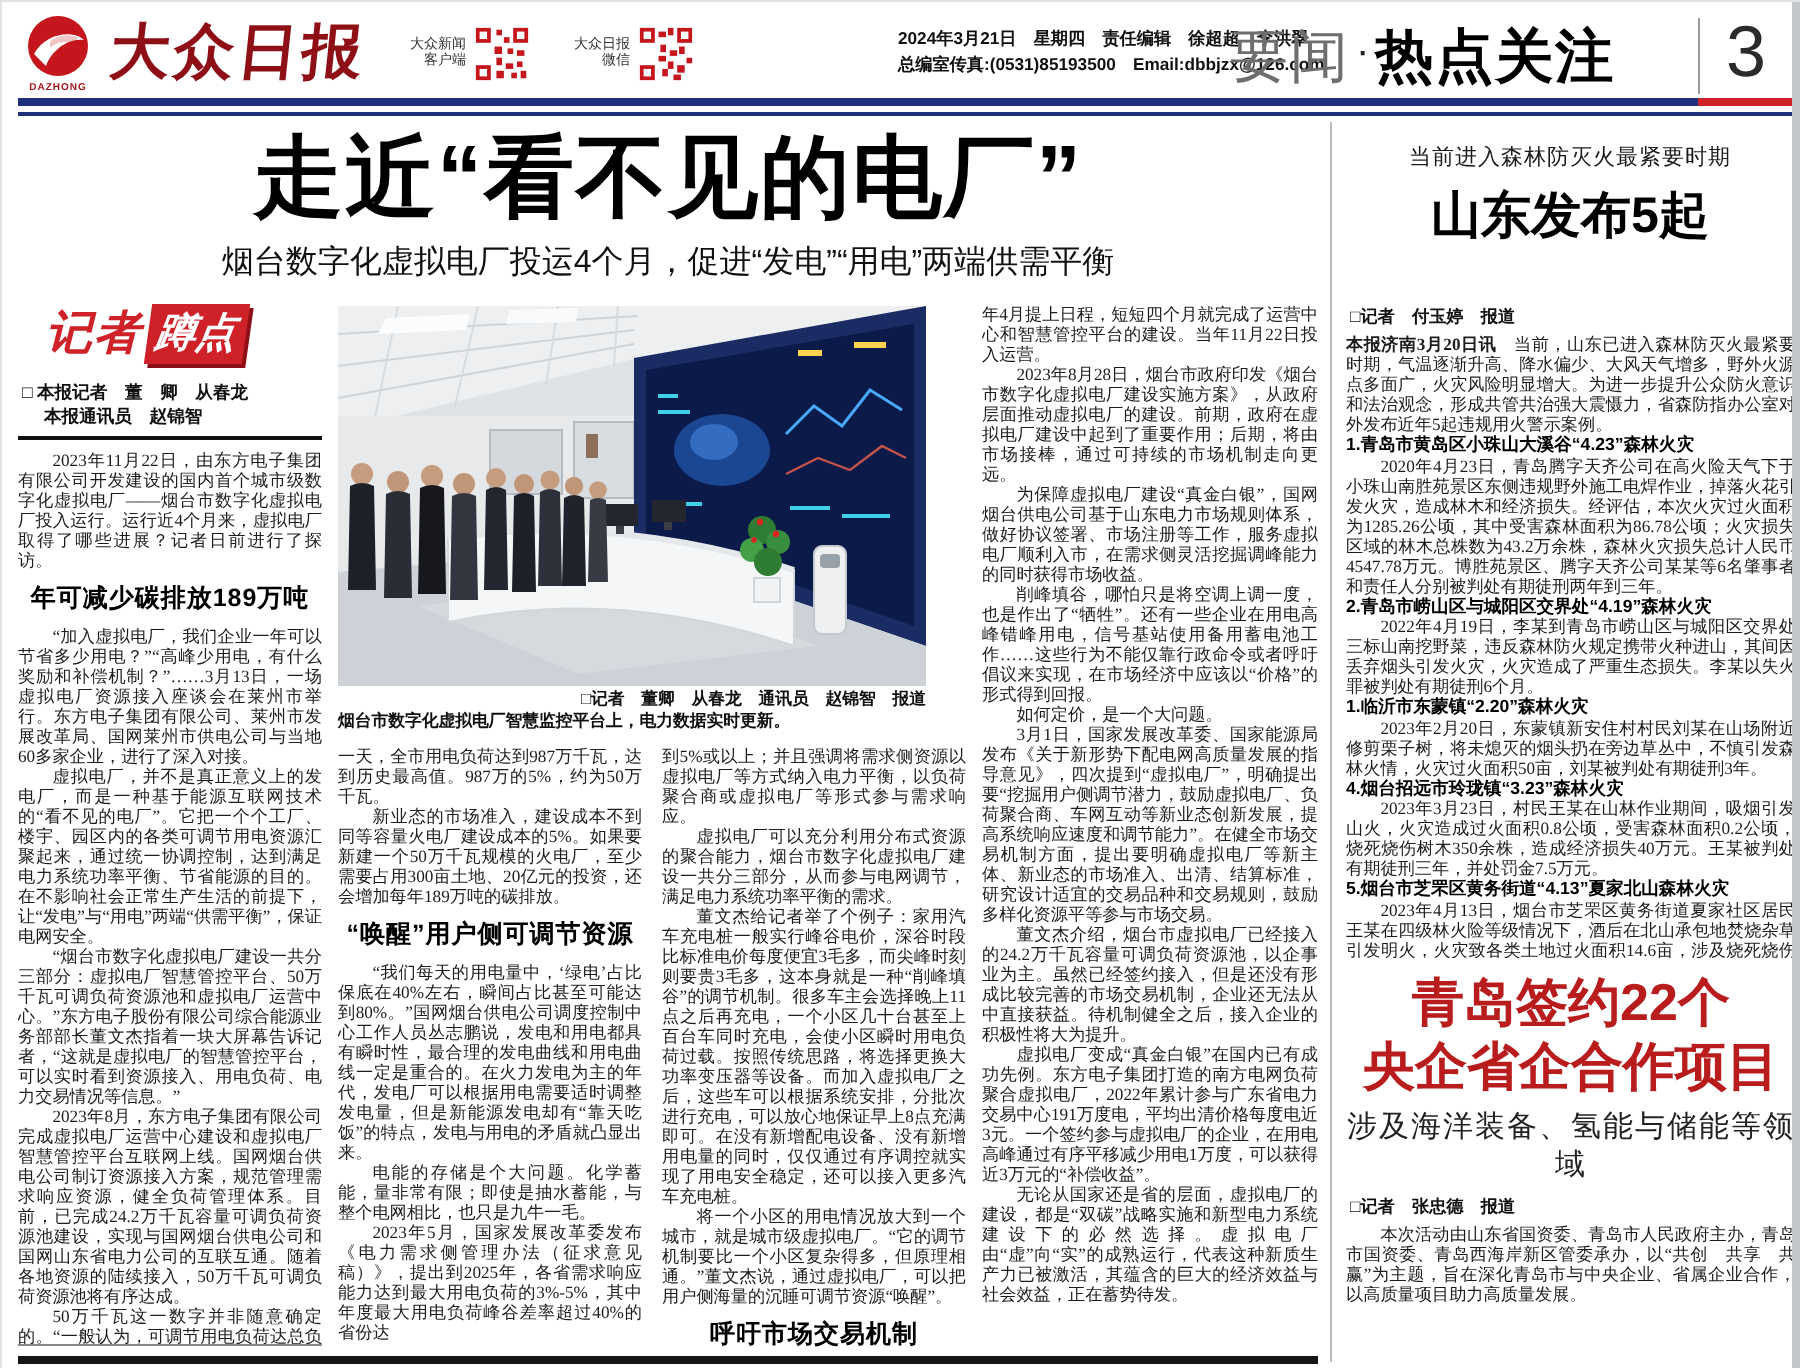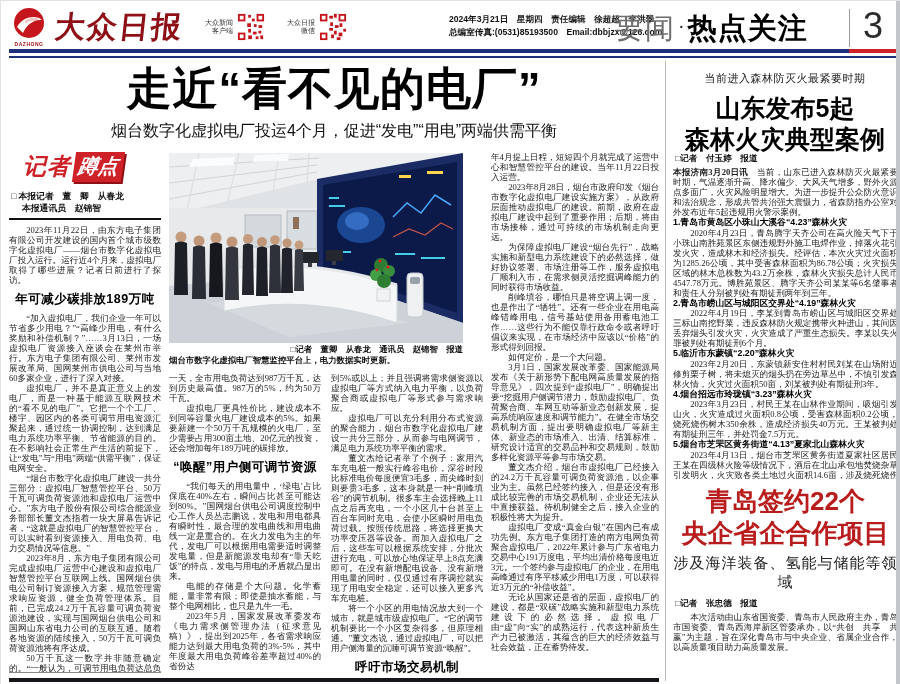--- a/index.html
+++ b/index.html
@@ -255,64 +255,63 @@
       </g>
     </svg>
   </div>
   <div class="caption">
     <div class="cap-credit">□记者　董卿　从春龙　通讯员　赵锦智　报道</div>
     <div>烟台市数字化虚拟电厂智慧监控平台上，电力数据实时更新。</div>
   </div>
 
   <div class="col" id="col2">
     <p class="bt noind">一天，全市用电负荷达到987万千瓦，达到历史最高值。987万的5%，约为50万千瓦。</p>
-    <p class="bt">虚拟电厂更具性价比，建设成本不到同等容量火电厂建设成本的5%。如果要新建一个50万千瓦规模的火电厂，至少需要占用300亩土地、20亿元的投资，还会增加每年189万吨的碳排放。</p>
+    <p class="bt">新业态的市场准入，建设成本不到同等容量火电厂建设成本的5%。如果要新建一个50万千瓦规模的火电厂，至少需要占用300亩土地、20亿元的投资，还会增加每年189万吨的碳排放。</p>
     <h3 class="subhead">“唤醒”用户侧可调节资源</h3>
     <p class="bt">“我们每天的用电量中，‘绿电’占比保底在40%左右，瞬间占比甚至可能达到80%。”国网烟台供电公司调度控制中心工作人员丛志鹏说，发电和用电都具有瞬时性，最合理的发电曲线和用电曲线一定是重合的。在火力发电为主的年代，发电厂可以根据用电需要适时调整发电量，但是新能源发电却有“靠天吃饭”的特点，发电与用电的矛盾就凸显出来。</p>
     <p class="bt">电能的存储是个大问题。化学蓄能，量非常有限；即使是抽水蓄能，与整个电网相比，也只是九牛一毛。</p>
     <p class="bt">2023年5月，国家发展改革委发布《电力需求侧管理办法（征求意见稿）》，提出到2025年，各省需求响应能力达到最大用电负荷的3%-5%，其中年度最大用电负荷峰谷差率超过40%的省份达</p>
   </div>
 
   <div class="col" id="col3">
     <p class="bt noind">到5%或以上；并且强调将需求侧资源以虚拟电厂等方式纳入电力平衡，以负荷聚合商或虚拟电厂等形式参与需求响应。</p>
     <p class="bt">虚拟电厂可以充分利用分布式资源的聚合能力，烟台市数字化虚拟电厂建设一共分三部分，从而参与电网调节，满足电力系统功率平衡的需求。</p>
     <p class="bt">董文杰给记者举了个例子：家用汽车充电桩一般实行峰谷电价，深谷时段比标准电价每度便宜3毛多，而尖峰时刻则要贵3毛多，这本身就是一种“削峰填谷”的调节机制。很多车主会选择晚上11点之后再充电，一个小区几十台甚至上百台车同时充电，会使小区瞬时用电负荷过载。按照传统思路，将选择更换大功率变压器等设备。而加入虚拟电厂之后，这些车可以根据系统安排，分批次进行充电，可以放心地保证早上8点充满即可。在没有新增配电设备、没有新增用电量的同时，仅仅通过有序调控就实现了用电安全稳定，还可以接入更多汽车充电桩。</p>
     <p class="bt">将一个小区的用电情况放大到一个城市，就是城市级虚拟电厂。“它的调节机制要比一个小区复杂得多，但原理相通。”董文杰说，通过虚拟电厂，可以把用户侧海量的沉睡可调节资源“唤醒”。</p>
     <h3 class="subhead">呼吁市场交易机制</h3>
 
   </div>
 
   <div class="col" id="col4">
     <p class="bt noind">年4月提上日程，短短四个月就完成了运营中心和智慧管控平台的建设。当年11月22日投入运营。</p>
     <p class="bt">2023年8月28日，烟台市政府印发《烟台市数字化虚拟电厂建设实施方案》，从政府层面推动虚拟电厂的建设。前期，政府在虚拟电厂建设中起到了重要作用；后期，将由市场接棒，通过可持续的市场机制走向更远。</p>
-    <p class="bt">为保障虚拟电厂建设“烟台先行”，战略实施和新型电力系统建设下的必然选择，做好协议签署、市场注册等工作，服务虚拟电厂顺利入市，在需求侧灵活挖掘调峰能力的同时获得市场收益。</p>
+    <p class="bt">为保障虚拟电厂建设“真金白银”，国网烟台供电公司基于山东电力市场规则体系，做好协议签署、市场注册等工作，服务虚拟电厂顺利入市，在需求侧灵活挖掘调峰能力的同时获得市场收益。</p>
     <p class="bt">削峰填谷，哪怕只是将空调上调一度，也是作出了“牺牲”。还有一些企业在用电高峰错峰用电，信号基站使用备用蓄电池工作……这些行为不能仅靠行政命令或者呼吁倡议来实现，在市场经济中应该以“价格”的形式得到回报。</p>
     <p class="bt">如何定价，是一个大问题。</p>
     <p class="bt">3月1日，国家发展改革委、国家能源局发布《关于新形势下配电网高质量发展的指导意见》，四次提到“虚拟电厂”，明确提出要“挖掘用户侧调节潜力，鼓励虚拟电厂、负荷聚合商、车网互动等新业态创新发展，提高系统响应速度和调节能力”。在健全市场交易机制方面，提出要明确虚拟电厂等新主体、新业态的市场准入、出清、结算标准，研究设计适宜的交易品种和交易规则，鼓励多样化资源平等参与市场交易。</p>
     <p class="bt">董文杰介绍，烟台市虚拟电厂已经接入的24.2万千瓦容量可调负荷资源池，以企事业为主。虽然已经签约接入，但是还没有形成比较完善的市场交易机制，企业还无法从中直接获益。待机制健全之后，接入企业的积极性将大为提升。</p>
     <p class="bt">虚拟电厂变成“真金白银”在国内已有成功先例。东方电子集团打造的南方电网负荷聚合虚拟电厂，2022年累计参与广东省电力交易中心191万度电，平均出清价格每度电近3元。一个签约参与虚拟电厂的企业，在用电高峰通过有序平移减少用电1万度，可以获得近3万元的“补偿收益”。</p>
     <p class="bt">无论从国家还是省的层面，虚拟电厂的建设，都是“双碳”战略实施和新型电力系统建设下的必然选择。虚拟电厂由“虚”向“实”的成熟运行，代表这种新质生产力已被激活，其蕴含的巨大的经济效益与社会效益，正在蓄势待发。</p>
   </div>
 
   <div class="rule-bottom-thin"></div>
   <div class="rule-bottom"></div>
 
   <div class="r-kicker">当前进入森林防灭火最紧要时期</div>
   <div class="r1-title">
     <div>山东发布5起</div>
-    <div>森林火灾典型案例</div>
   </div>
   <div class="col" id="r1body">
     <div class="r-byline">□记者　付玉婷　报道</div>
     <p class="bt noind"><b class="lead">本报济南3月20日讯</b><span>　当前，山东已进入森林防灭火最紧要时期，气温逐渐升高、降水偏少、大风天气增多，野外火源点多面广，火灾风险明显增大。为进一步提升公众防火意识和法治观念，形成共管共治强大震慑力，省森防指办公室对外发布近年5起违规用火警示案例。</span></p>
     <p class="casehead">1.青岛市黄岛区小珠山大溪谷“4.23”森林火灾</p>
     <p class="bt">2020年4月23日，青岛腾字天齐公司在高火险天气下于小珠山南胜苑景区东侧违规野外施工电焊作业，掉落火花引发火灾，造成林木和经济损失。经评估，本次火灾过火面积为1285.26公顷，其中受害森林面积为86.78公顷；火灾损失区域的林木总株数为43.2万余株，森林火灾损失总计人民币4547.78万元。博胜苑景区、腾字天齐公司某某等6名肇事者和责任人分别被判处有期徒刑两年到三年。</p>
     <p class="casehead">2.青岛市崂山区与城阳区交界处“4.19”森林火灾</p>
     <p class="bt">2022年4月19日，李某到青岛市崂山区与城阳区交界处三标山南挖野菜，违反森林防火规定携带火种进山，其间因丢弃烟头引发火灾，火灾造成了严重生态损失。李某以失火罪被判处有期徒刑6个月。</p>
-    <p class="casehead">5.临沂市东蒙镇“2.20”森林火灾</p>
+    <p class="casehead">1.临沂市东蒙镇“2.20”森林火灾</p>
     <p class="bt">2023年2月20日，东蒙镇新安住村村民刘某在山场附近修剪栗子树，将未熄灭的烟头扔在旁边草丛中，不慎引发森林火情，火灾过火面积50亩，刘某被判处有期徒刑3年。</p>
     <p class="casehead">4.烟台招远市玲珑镇“3.23”森林火灾</p>
     <p class="bt">2023年3月23日，村民王某在山林作业期间，吸烟引发山火，火灾造成过火面积0.8公顷，受害森林面积0.2公顷，烧死烧伤树木350余株，造成经济损失40万元。王某被判处有期徒刑三年，并处罚金7.5万元。</p>
     <p class="casehead">5.烟台市芝罘区黄务街道“4.13”夏家北山森林火灾</p>
     <p class="bt">2023年4月13日，烟台市芝罘区黄务街道夏家社区居民王某在四级林火险等级情况下，酒后在北山承包地焚烧杂草引发明火，火灾致各类土地过火面积14.6亩，涉及烧死烧伤树木1600余株，折合活立木蓄积量70.02立方米。王某被检察院批准逮捕。</p>
   </div>
 
   <div id="r2block">
     <h2 class="r2-title">
       <div>青岛签约22个</div>

